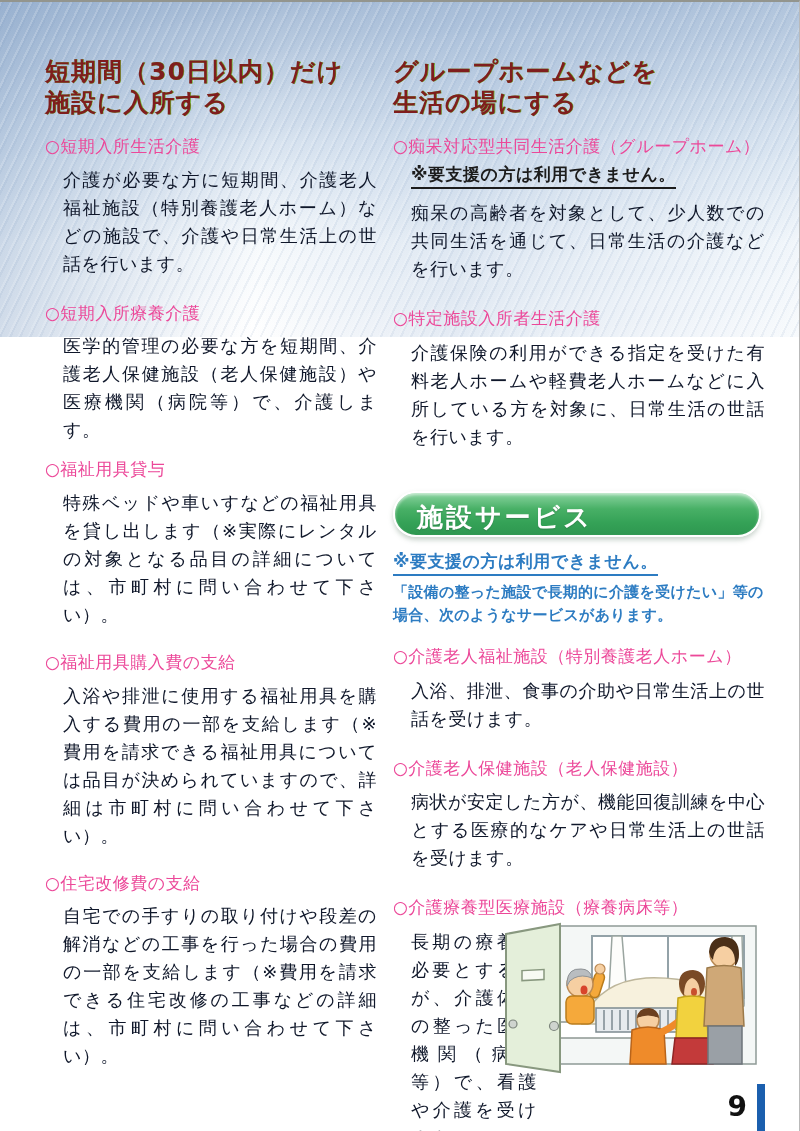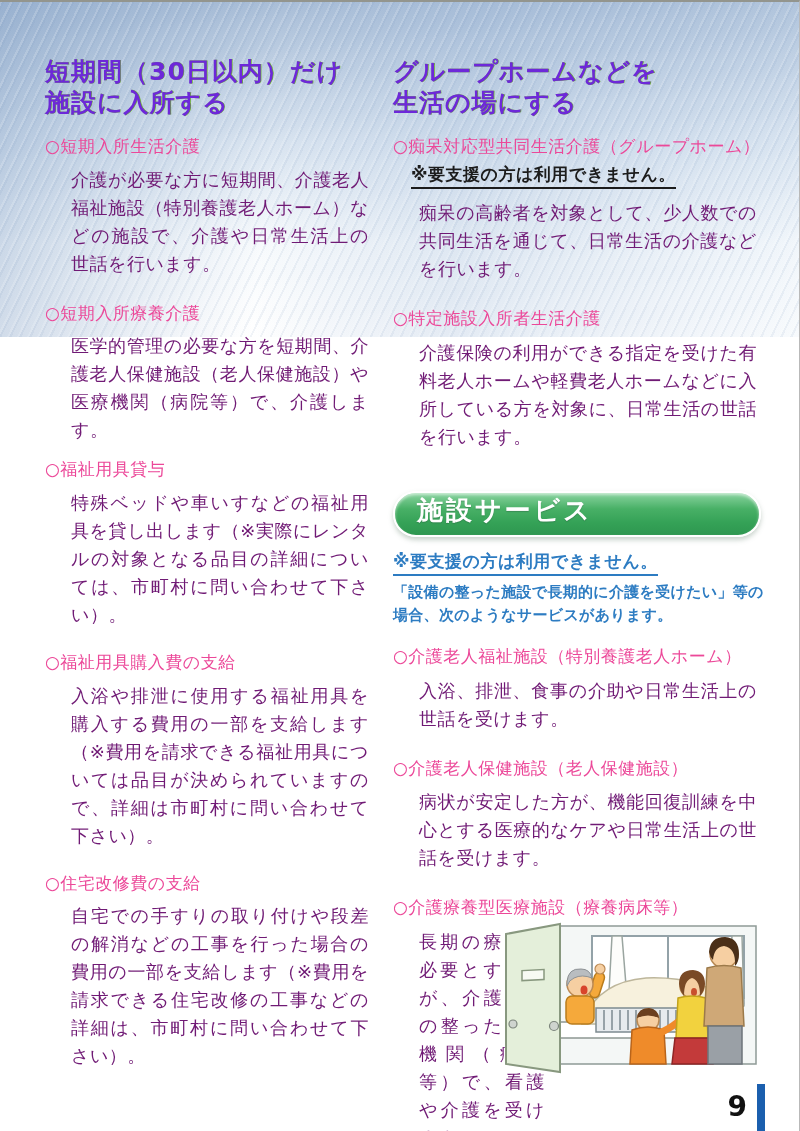--- a/index.html
+++ b/index.html
@@ -38,57 +38,57 @@
     pointer-events:none;
   }
   .col{position:absolute;top:55px;}
   .col-left{left:45px;width:332px;}
   .col-right{left:393px;width:372px;}
 
   h2.sec{
     margin:0;
     font-size:25px;line-height:1.22;
     font-weight:bold;
-    color:#6d28d9;
+    color:#7f1d1d;
     white-space:pre-line;
     letter-spacing:1px;
     text-shadow:0.6px 0 0 #6db42c;
   }
   .item-title{
     margin:0;
     font-size:17px;line-height:1.45;
     color:#ec4899;
     letter-spacing:0.5px;
   }
   .item-body{
-    margin:8px;
+    margin:0;
     padding-left:18px;
     font-size:18px;line-height:28px;
-    color:#701a75;
+    color:#0f172a;
     letter-spacing:0.5px;
     text-align:justify;
   }
   .note-black{
     display:inline-block;
     margin:4px 0 0 18px;
     font-size:17px;line-height:1.4;
     font-weight:bold;
     color:#1c1c1c;
     border-bottom:2px solid #1c1c1c;
     padding-bottom:1px;
     letter-spacing:0.5px;
   }
   .badge{
     box-sizing:border-box;
     width:368px;height:46px;
     border-radius:24px;
     background:linear-gradient(180deg,#8ad4a0 0%,#48b066 38%,#35a257 70%,#2e9750 100%);
     border:2px solid #ffffff;
     box-shadow:0 3px 5px rgba(100,130,110,0.35), inset 0 2px 3px rgba(255,255,255,0.55);
-    display:flex;align-items:flex-start;
+    display:flex;align-items:flex-end;
     padding-left:22px;
   }
   .badge span{
     color:#ffffff;
     font-size:26px;font-weight:bold;
     letter-spacing:3px;
     text-shadow:0 1px 1px rgba(40,90,60,0.4);
   }
   .facility-note{margin-top:13px;}
   .facility-note .fn1{

